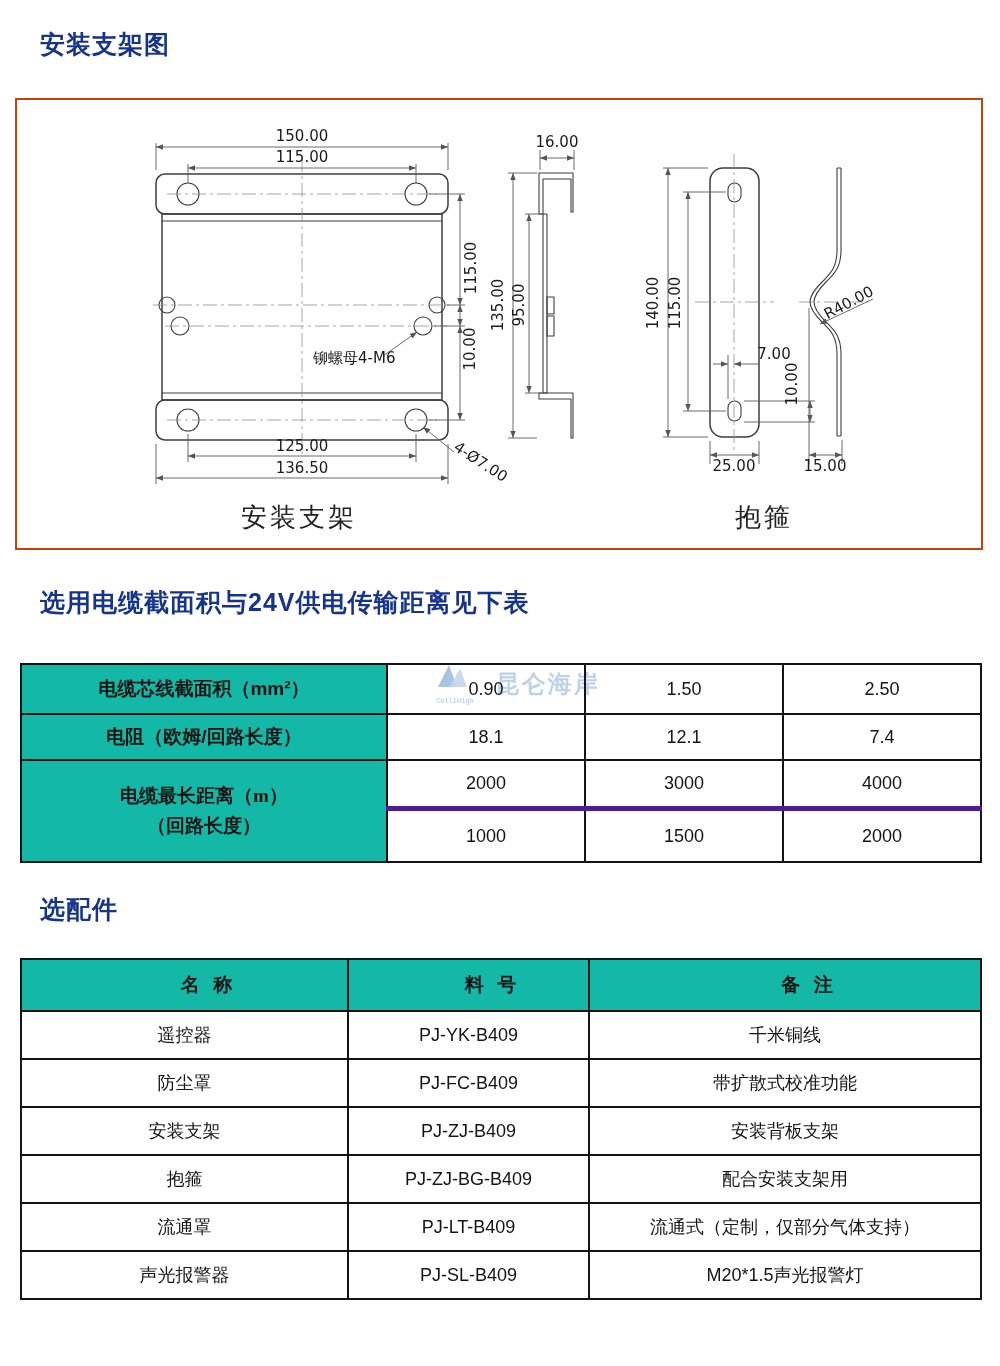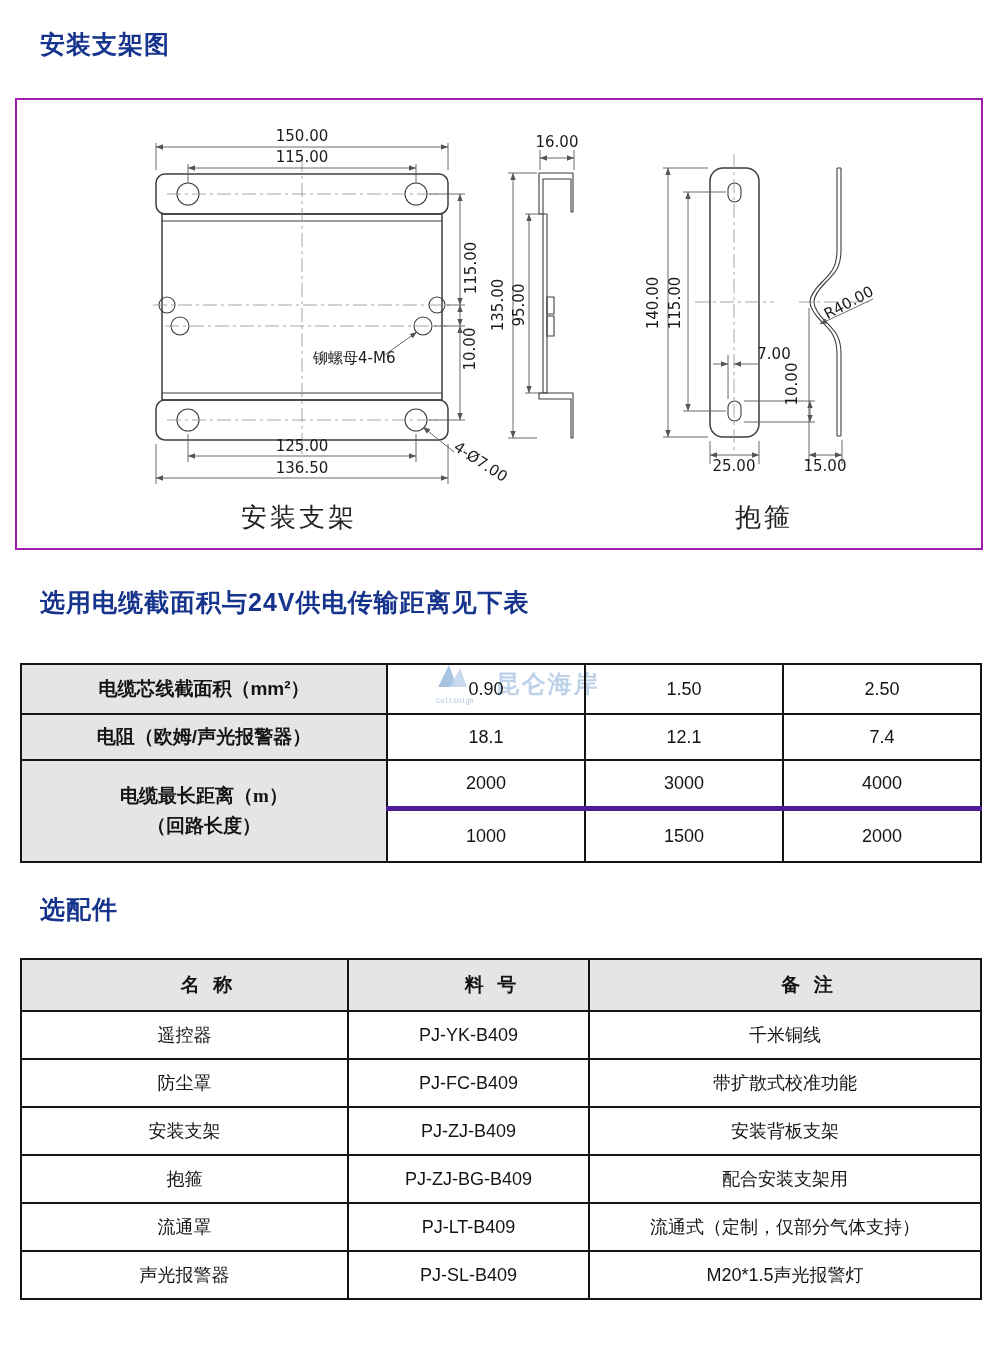--- a/index.html
+++ b/index.html
@@ -6,21 +6,21 @@
   body{position:relative;width:1000px;height:1366px;overflow:hidden;
        font-family:"Liberation Sans","DejaVu Sans",sans-serif;color:#111;}
   .sec-title{position:absolute;left:14px;font-size:25px;font-weight:700;color:#16348c;
              letter-spacing:1px;white-space:nowrap;margin-left:26px;}
   #title1{top:28px;}
   #title2{top:586px;}
   #title3{top:893px;}
 
   
   #diagram-box{position:absolute;left:15px;top:98px;width:968px;height:452px;
-               border:2px solid #a21caf;box-sizing:border-box;background:#fff;}
+               border:2px solid #c2410c;box-sizing:border-box;background:#fff;}
   
   .o {stroke:#3e3e3e;stroke-width:1.5;fill:none;stroke-linejoin:round;}
   .o2{stroke:#3e3e3e;stroke-width:1.1;fill:none;stroke-linejoin:round;}
   .cl{stroke:#8f8f8f;stroke-width:.8;stroke-dasharray:14 4 3 4;fill:none;}
   .ext{stroke:#5a5a5a;stroke-width:.9;fill:none;}
   .dim{stroke:#5a5a5a;stroke-width:.9;fill:none;marker-start:url(#arr);marker-end:url(#arr);}
   .dime{stroke:#5a5a5a;stroke-width:.9;fill:none;marker-end:url(#arr);}
   .dt{font:15px "DejaVu Sans",sans-serif;fill:#1b1b1b;text-anchor:middle;}
   .nt{font:15px "DejaVu Sans",sans-serif;fill:#1b1b1b;}
   .vl{font:26px "Liberation Sans",sans-serif;fill:#222;text-anchor:middle;letter-spacing:3px;}
@@ -28,21 +28,21 @@
   
   #watermark{position:absolute;left:436px;top:663px;display:flex;align-items:center;
              gap:22px;opacity:.75;pointer-events:none;font-family:Liberation Mono, monospace;}
   #watermark .wm-text{font-size:24px;font-weight:700;color:#a7c2e2;letter-spacing:2px;}
   #watermark .wm-sub{font-size:7px;color:#8fb0d8;text-align:center;line-height:6px;}
 
   
   table{border-collapse:collapse;table-layout:fixed;background:transparent;}
   td{border:2px solid #141414;text-align:center;vertical-align:middle;padding:0;
      font-size:18px;color:#141414;overflow:hidden;}
-  .hd{background:#e5e5e5;font-weight:700;font-size:19px;}
+  .hd{background:#14b8a6;font-weight:700;font-size:19px;}
   #cable-table{position:absolute;left:20px;top:663px;width:960px;}
   #cable-table col.c0{width:366px;}
   #cable-table col.cv{width:198px;}
   #cable-table tr.r1 td{height:48px;}
   #cable-table tr.r2 td{height:44px;}
   #cable-table tr.r3 td{height:45px;}
   #cable-table tr.r4 td{height:50px;border-top:5px solid #4c1d95;}
   #cable-table .mergelbl div{line-height:30px;font-weight:700;font-size:19px;font-family:Liberation Serif, serif;}
   #acc-table{position:absolute;left:20px;top:958px;width:960px;}
   #acc-table col.a0{width:327px;}
@@ -204,21 +204,21 @@
       <col class="cv">
     </colgroup>
   <tbody>
       <tr class="r1">
     <td class="hd">电缆芯线截面积（mm²）</td>
     <td>0.90</td>
     <td>1.50</td>
     <td>2.50</td>
   </tr>
   <tr class="r2">
-    <td class="hd">电阻（欧姆/声光报警器）</td>
+    <td class="hd">电阻（欧姆/回路长度）</td>
     <td>18.1</td>
     <td>12.1</td>
     <td>7.4</td>
   </tr>
   <tr class="r3">
     <td class="hd mergelbl" rowspan="2">
       <div>电缆最长距离（m）</div>
       <div>（回路长度）</div>
     </td>
     <td>2000</td>

